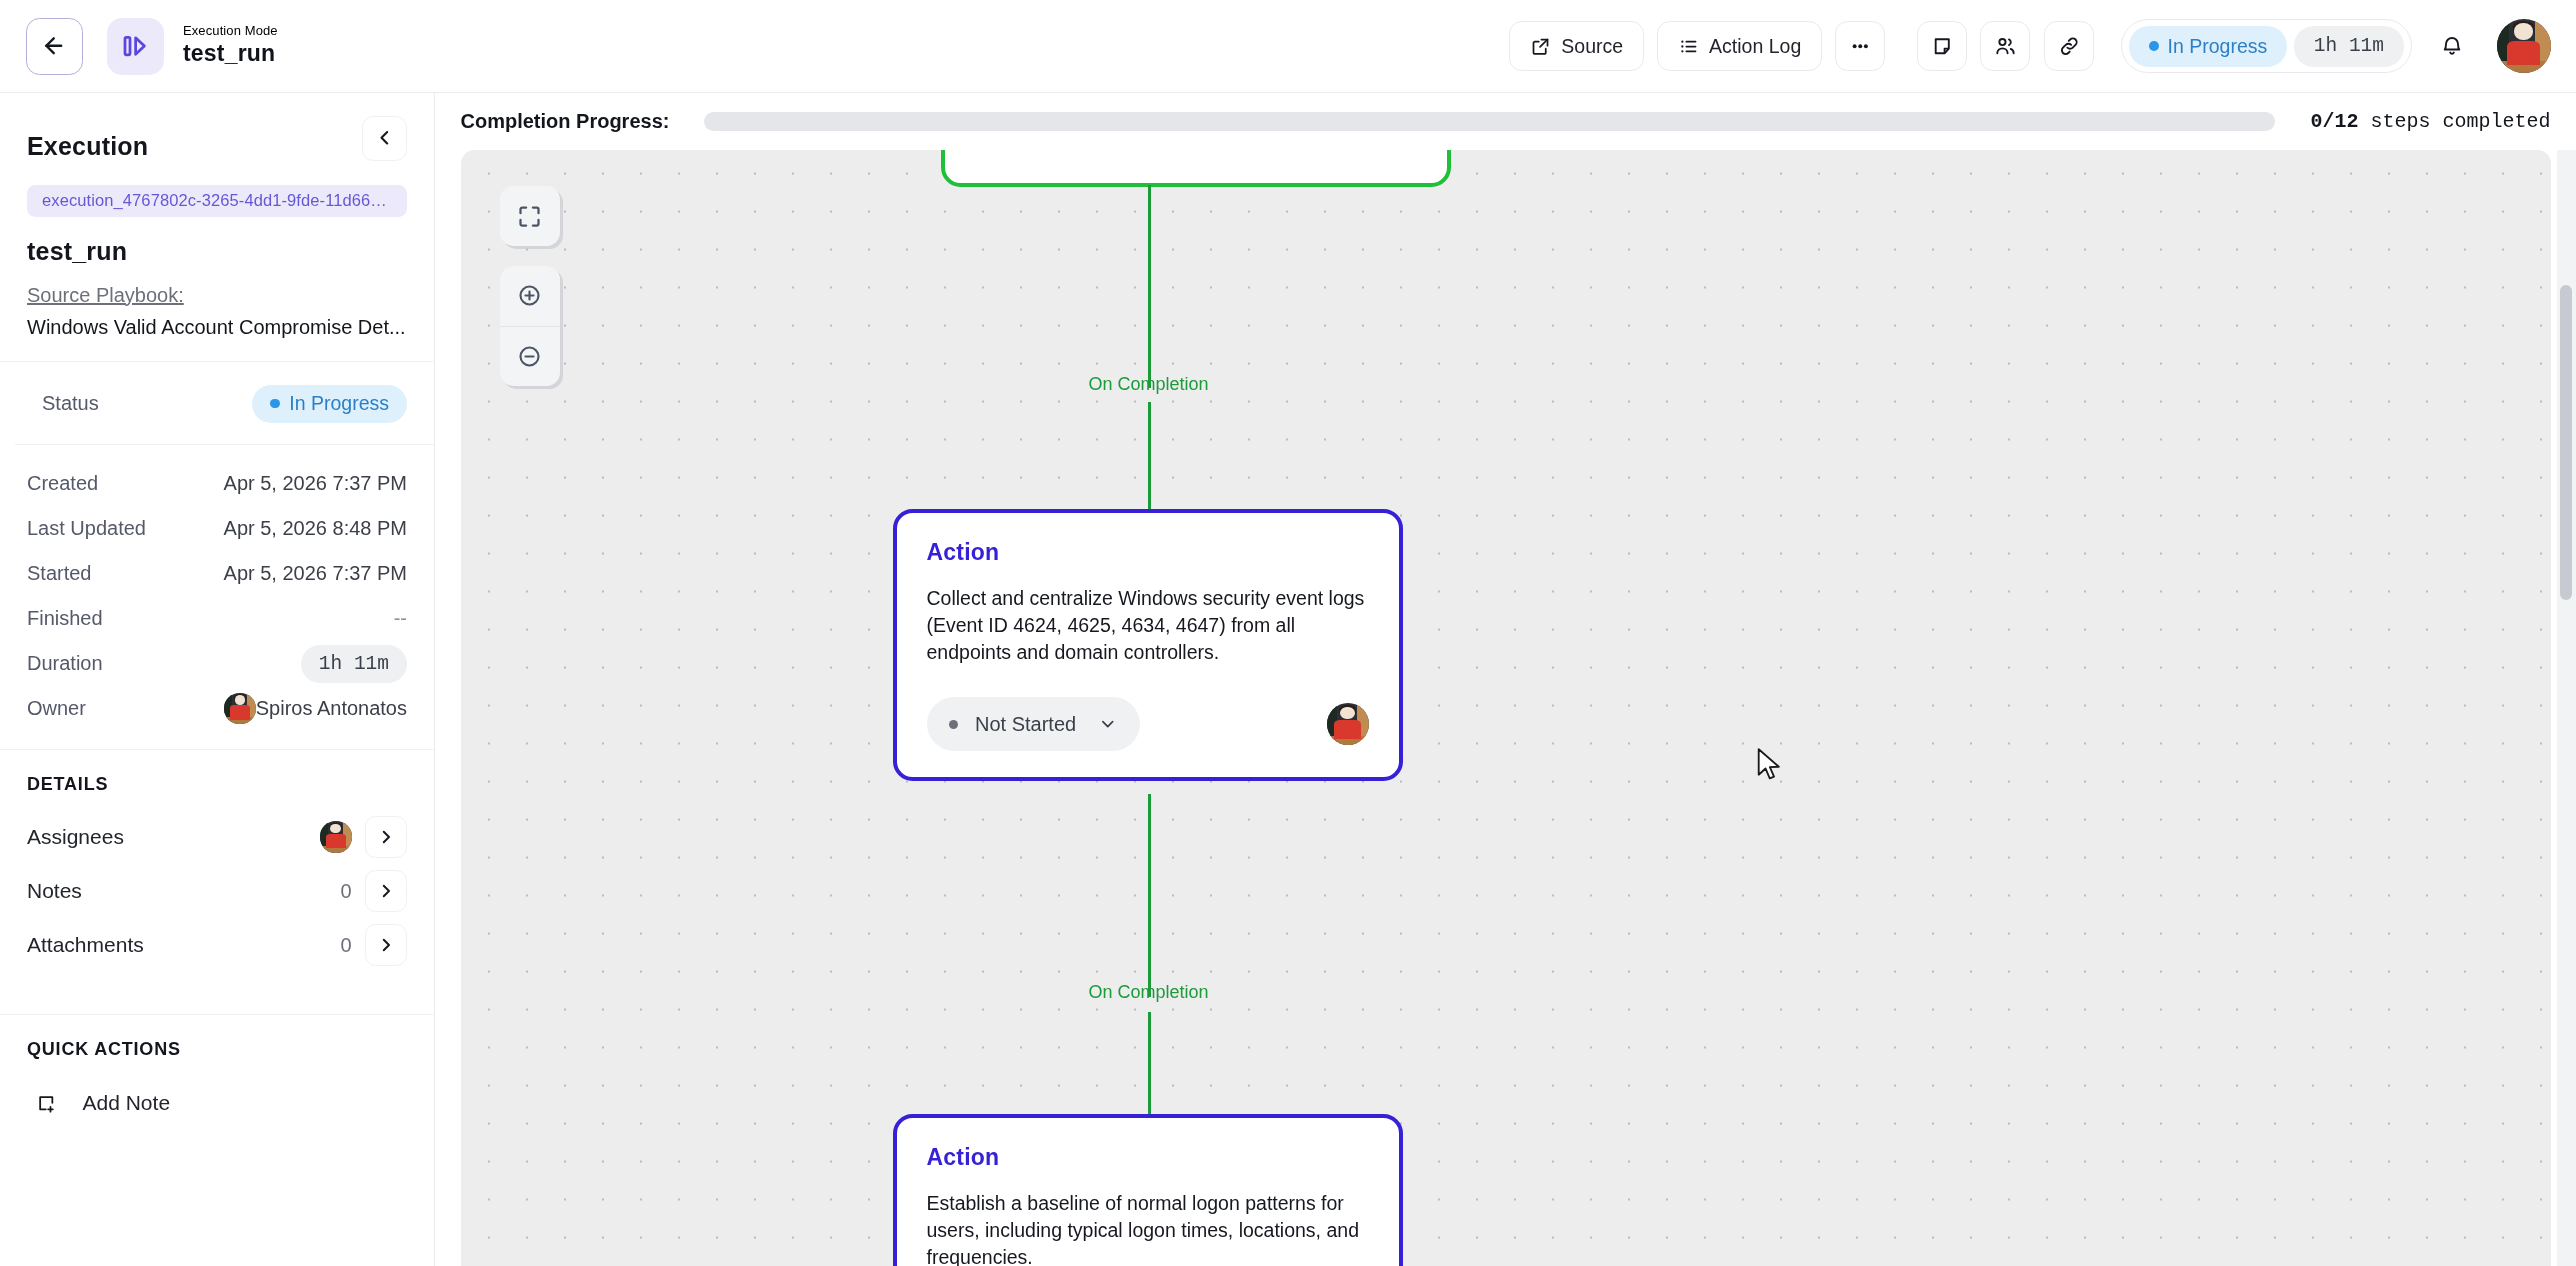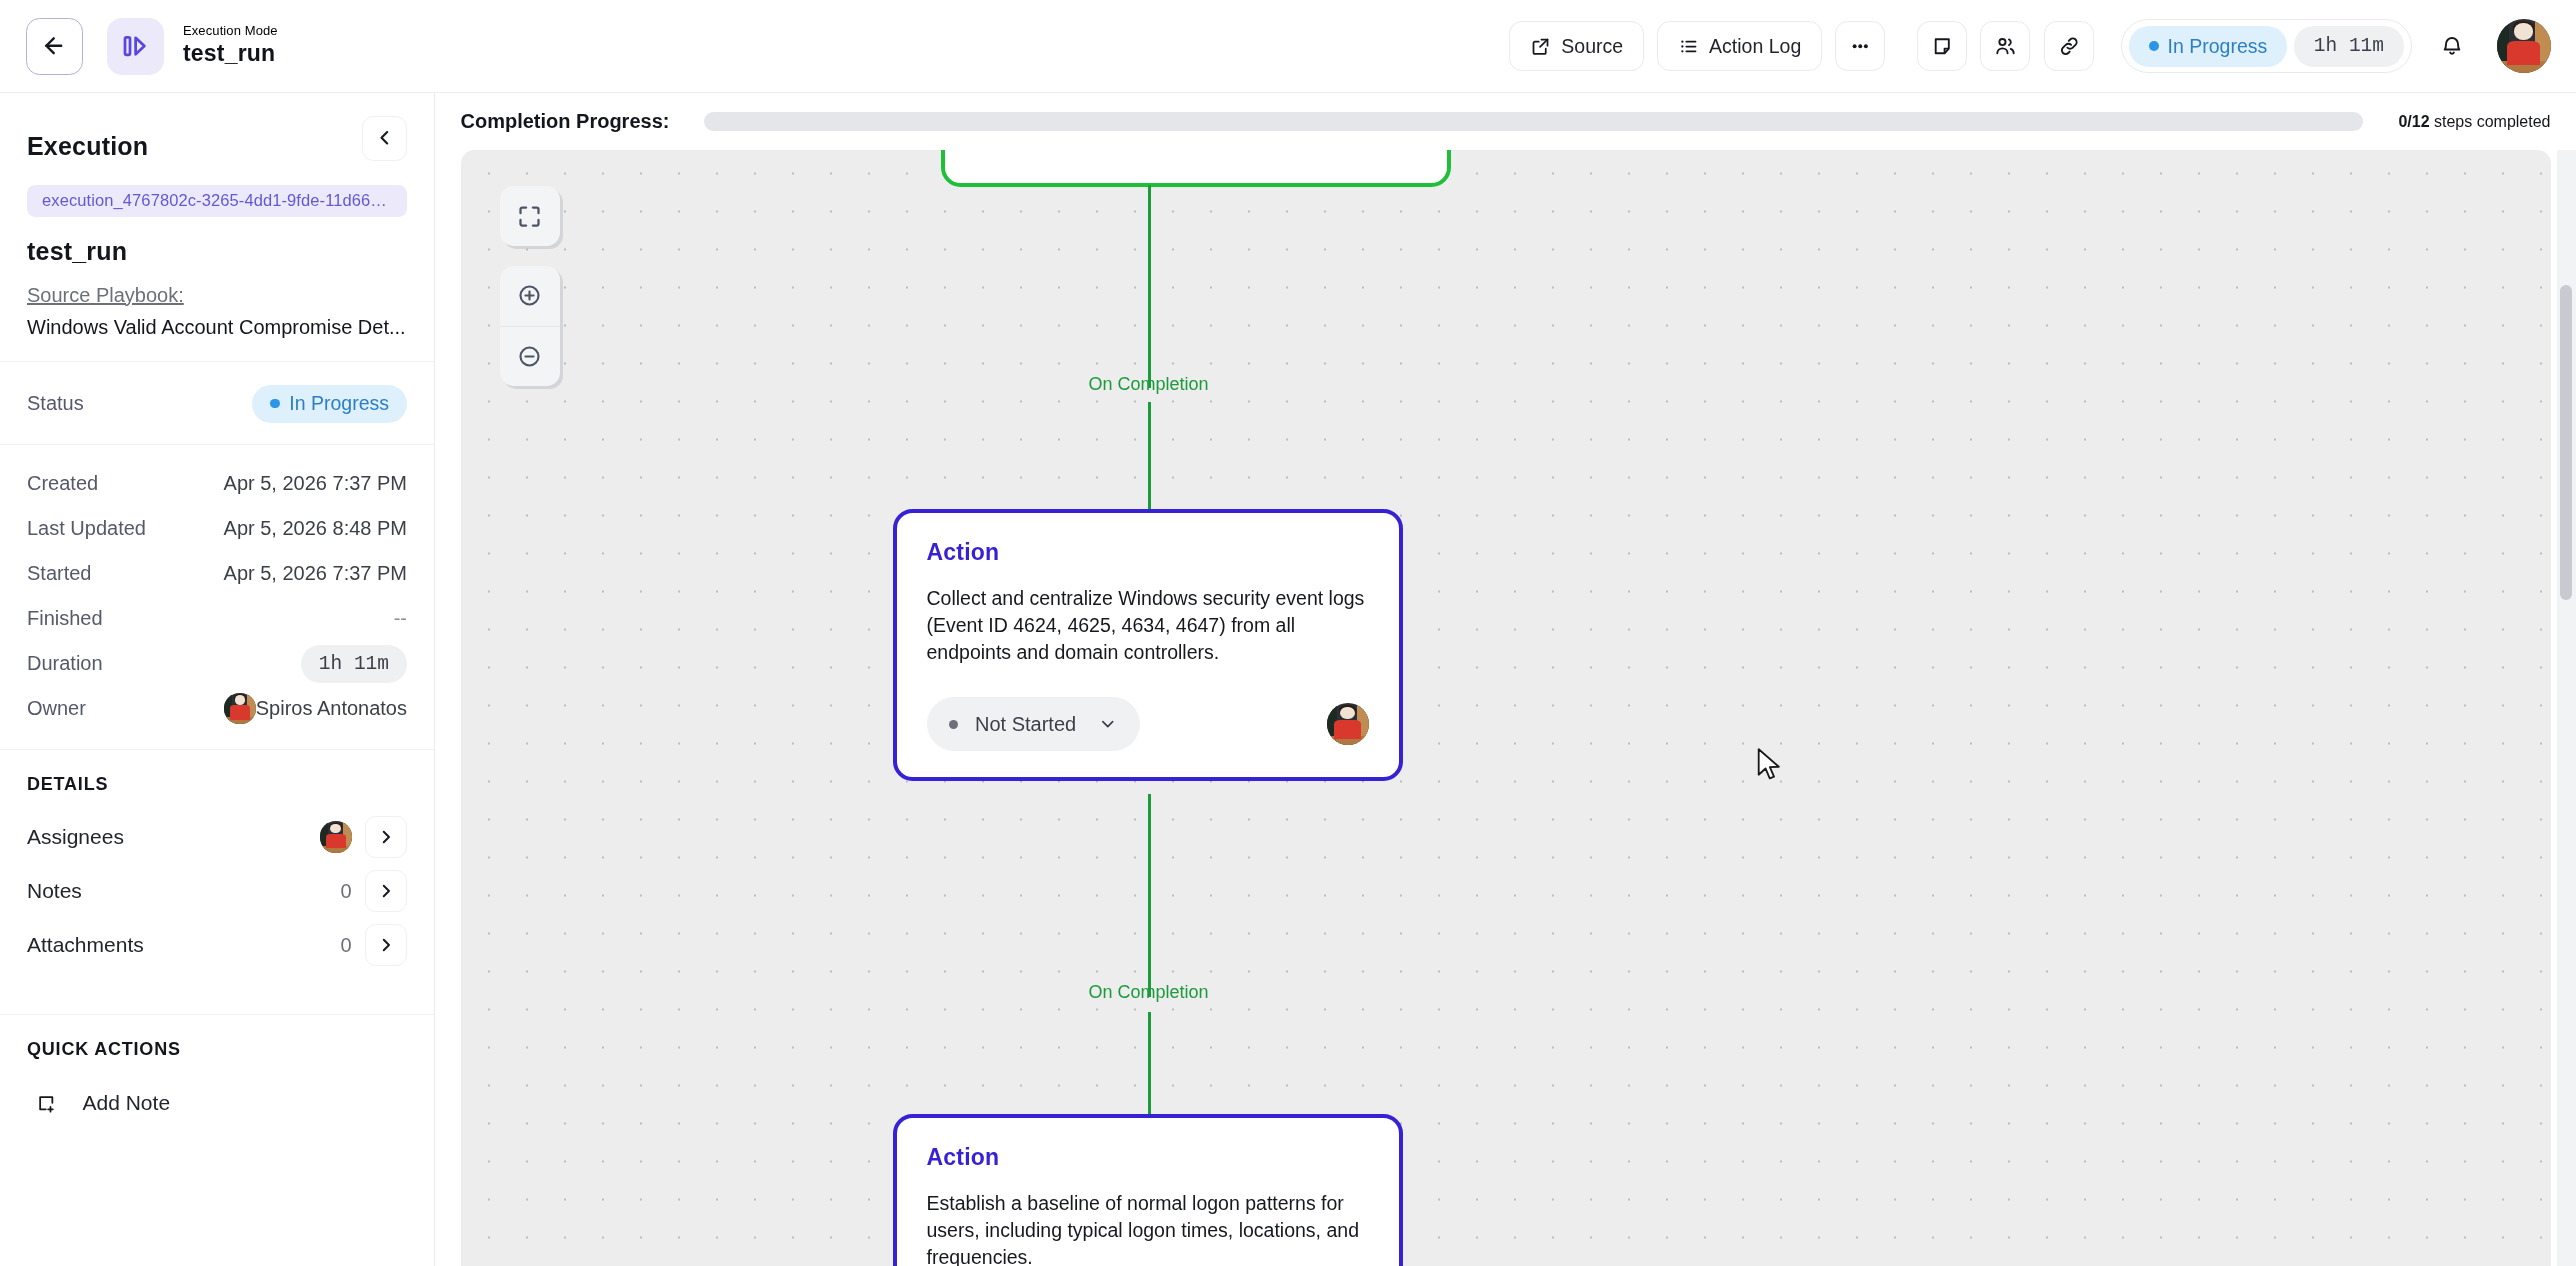--- a/index.html
+++ b/index.html
@@ -106,21 +106,21 @@
     padding: 6.8px 15px; font-size: 16.5px; letter-spacing: 0.1px; max-width: 100%;
     overflow: hidden; text-overflow: ellipsis; white-space: nowrap;
   }
   .exec-name { margin-top: 16.5px; font-size: 25px; font-weight: bold; color: #14161d; letter-spacing: 0.2px; }
   .src-label { margin-top: 18px; font-size: 20px; color: #6d7079; text-decoration: underline; }
   .src-value { margin-top: 9px; font-size: 20px; color: #14161d;
     white-space: nowrap; overflow: hidden; text-overflow: ellipsis; }
 
   .sb-status-row {
     display: flex; align-items: center; justify-content: space-between;
-    padding: 22.5px 27px 21px 27px; border-bottom: 1.5px solid #f0f0f3;
+    padding: 22.5px 27px 21px 27px; border-bottom: 1.5px solid #f0f0f3; margin-left: 15px;
   }
   .sb-key { font-size: 20px; color: #55596a; }
   .sb-status-pill {
     display: inline-flex; align-items: center; gap: 9px;
     height: 38px; border-radius: 19px; background: #dff0fd; padding: 0 18px;
     font-size: 19.5px; color: #2b7fc4;
   }
 
   .meta { padding: 16.5px 27px 18px 27px; border-bottom: 1.5px solid #f0f0f3; }
   .meta-row { display: flex; align-items: center; justify-content: space-between; height: 45px; }
@@ -154,21 +154,21 @@
 
   
   .main { flex: 1 1 auto; display: flex; flex-direction: column; min-width: 0; background: #fff; }
   .progress-bar-row {
     height: 57px; flex: 0 0 57px; display: flex; align-items: center;
     padding: 0 25.5px 0 25.5px; gap: 35px; background: #fff;
   }
   .prog-label { font-size: 20px; font-weight: bold; color: #14161d; white-space: nowrap; }
   .prog-track { flex: 1 1 auto; height: 19.5px; border-radius: 9.8px; background: #e4e6e9; overflow: hidden; }
   .prog-fill { height: 100%; width: 0%; background: #2fa84f; border-radius: 9.8px; }
-  .prog-count { font-size: 16px; color: #14161d; white-space: nowrap; }
+  .prog-count { font-size: 20px; color: #14161d; white-space: nowrap; font-family: Liberation Mono, monospace; }
   .prog-count b { font-weight: bold; }
 
   .canvas-wrap { flex: 1 1 auto; position: relative; padding: 0 25.5px 0 25.5px; min-height: 0; }
   .canvas {
     position: absolute; left: 25.5px; right: 25.5px; top: 0; bottom: 0;
     border-radius: 13.5px 13.5px 0 0;
     background-color: #ededed;
     background-image: radial-gradient(#b9bcc0 1.2px, transparent 1.3px);
     background-size: 38px 38px;
     background-position: 9px 4.5px;

